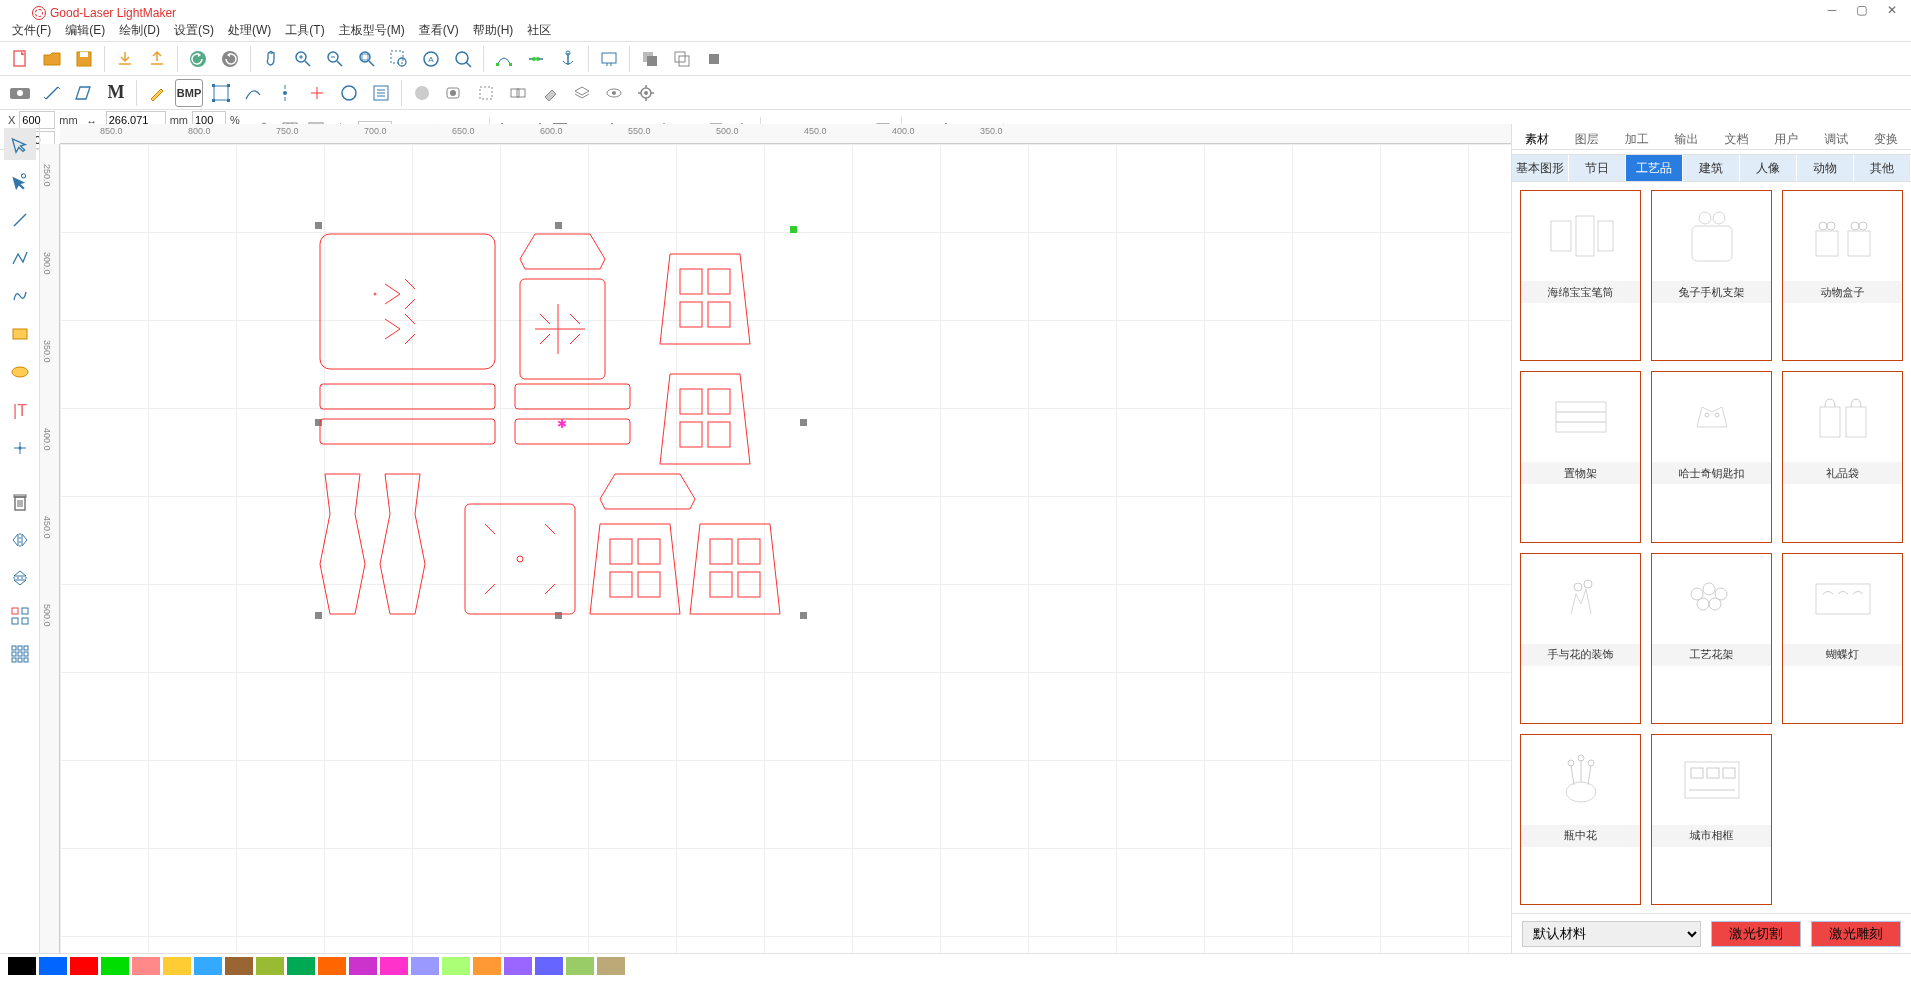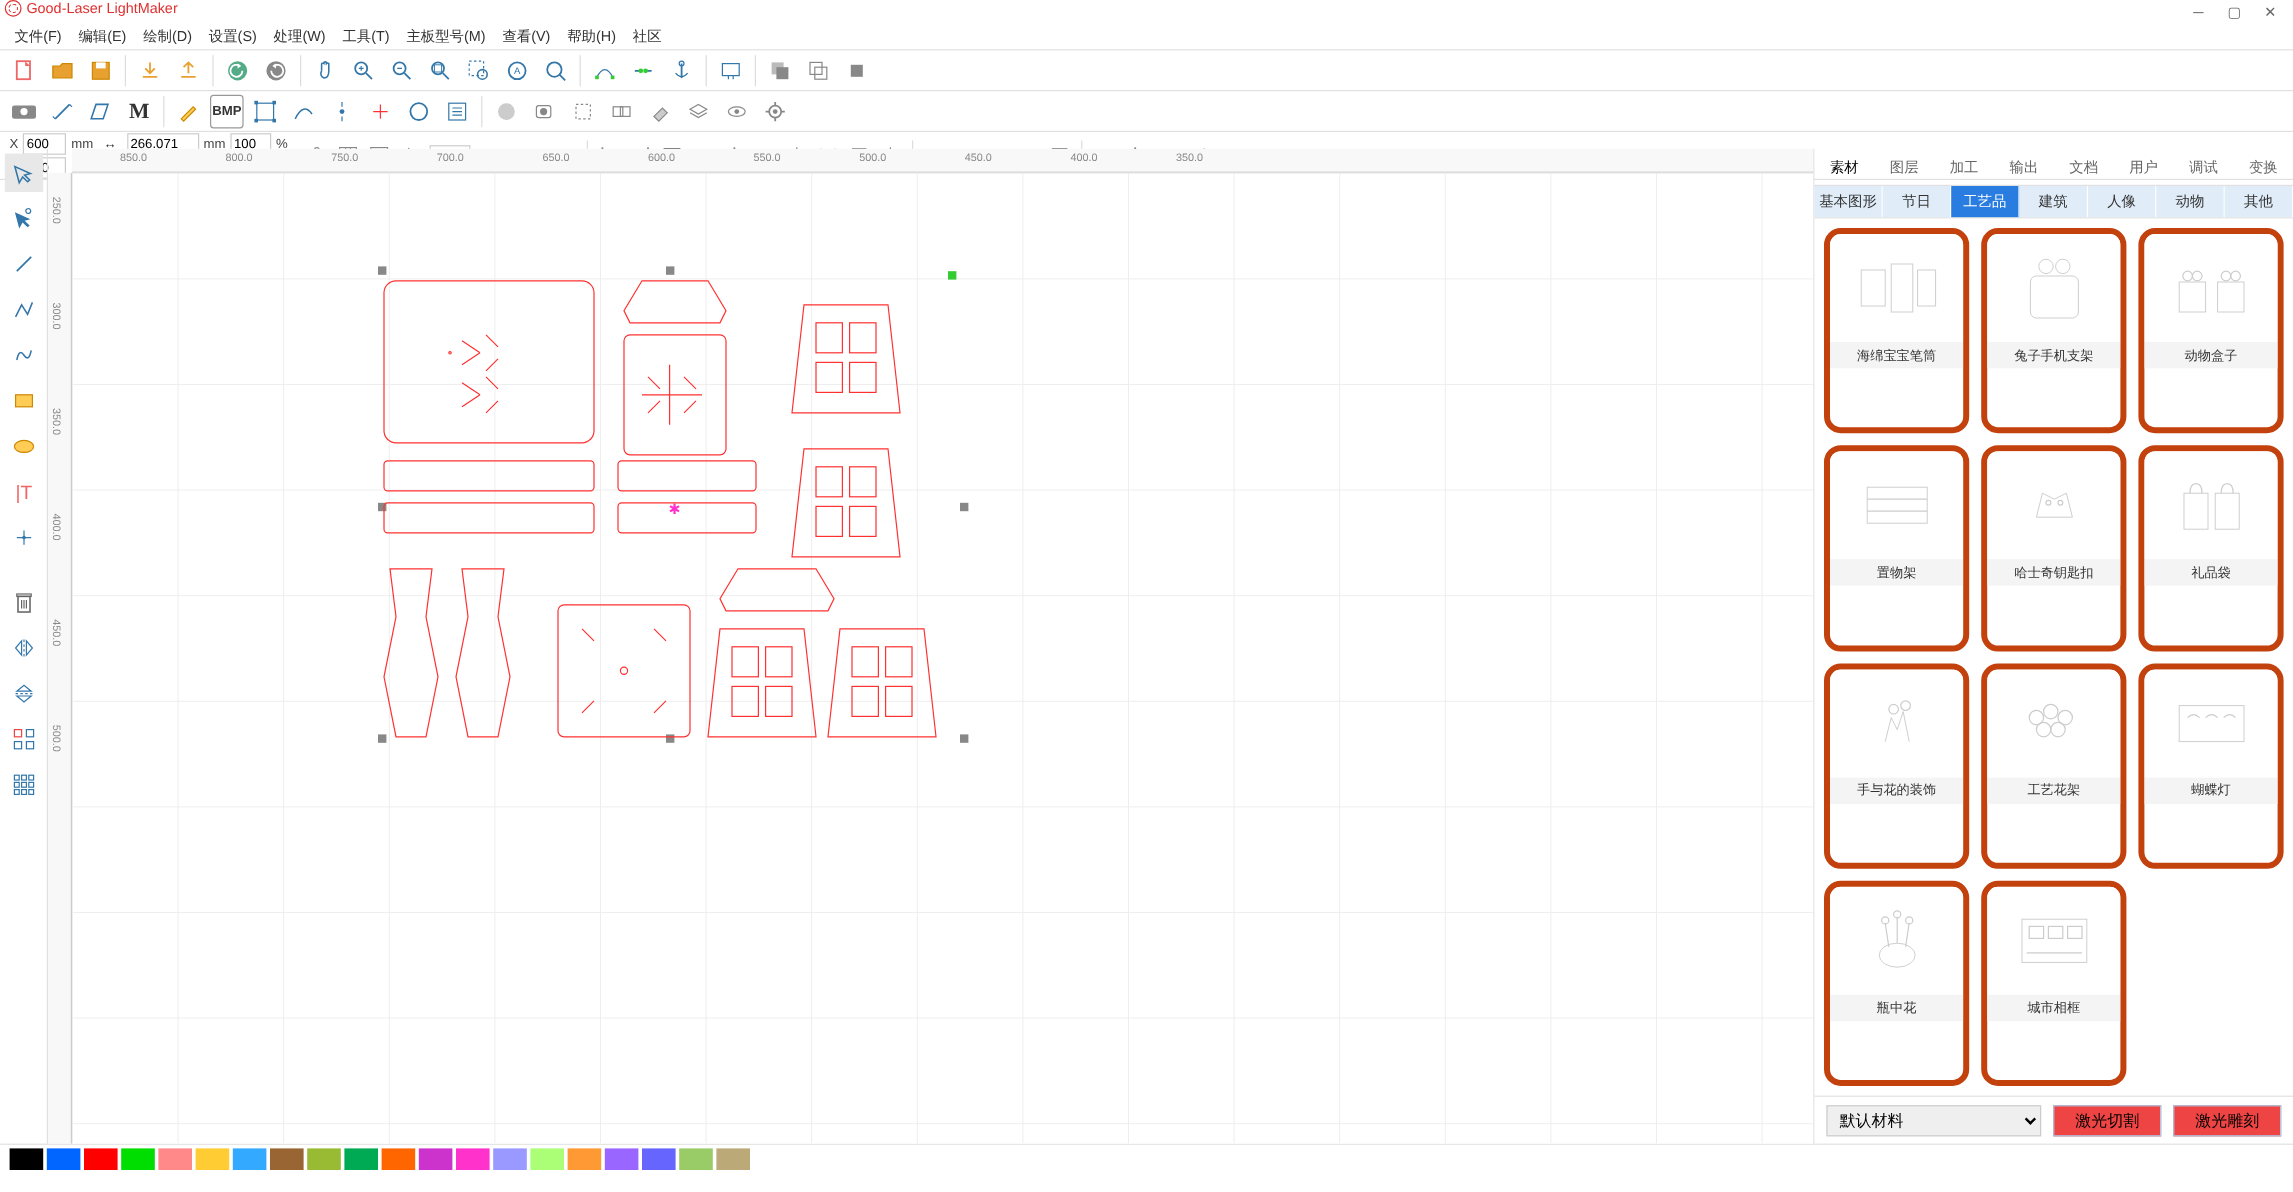--- a/index.html
+++ b/index.html
@@ -1,18 +1,18 @@
 <!DOCTYPE html>
 <html><head>
 <meta charset="utf-8">
 <style>
 * { margin: 0; padding: 0; box-sizing: border-box; font-family: "Microsoft YaHei", Arial, sans-serif; }
 body { background: #fff; font-size: 12px; color: #333; overflow: hidden; }
 
-.titlebar { height: 20px; display: flex; align-items: flex-start; padding: 0 4px; color: #e03030; }
+.titlebar { height: 20px; display: flex; align-items: flex-end; padding: 0 4px; color: #e03030; margin-left: 28px; }
 .titlebar .logo { width: 14px; height: 14px; border: 1.5px solid #e03030; border-radius: 50%; margin-right: 4px; position: relative; }
 .titlebar .logo::before { content:''; position:absolute; inset:2px; border:1px dashed #e03030; border-radius:50%; }
 .titlebar .spacer { flex: 1; }
 .titlebar .winbtn { width: 30px; height: 20px; display:flex; align-items:center; justify-content:center; color:#666; }
 
 .menubar { height: 22px; display: flex; gap: 2px; padding: 0 6px; border-bottom: 1px solid #e0e0e0; align-items:center; }
 .menubar span { padding: 2px 6px; }
 
 .toolbar-row { height: 34px; border-bottom: 1px solid #e0e0e0; display: flex; align-items: center; gap: 4px; padding: 2px 6px; }
 .tbtn { width: 28px; height: 28px; display:flex; align-items:center; justify-content:center; border-radius:3px; }
@@ -45,21 +45,21 @@
 .sel-handle.g { background:#3c3; }
 
 .right-panel { width:400px; border-left:1px solid #e0e0e0; display:flex; flex-direction:column; }
 .rp-tabs { display:flex; border-bottom:1px solid #e0e0e0; }
 .rp-tab { flex:1; height:30px; display:flex; align-items:center; justify-content:center; font-size:12px; color:#666; cursor:pointer; }
 .rp-tab.active { color:#000; font-weight:500; }
 .rp-cats { display:flex; border-bottom:1px solid #e0e0e0; }
 .rp-cat { flex:1; height:26px; display:flex; align-items:center; justify-content:center; font-size:12px; background:#e0ecf8; cursor:pointer; border-right:1px solid #fff; }
 .rp-cat.active { background:#2a7de0; color:#fff; }
 .rp-grid { flex:1; overflow-y:auto; padding:8px; display:grid; grid-template-columns:repeat(3,1fr); gap:10px; }
-.rp-item { display:flex; flex-direction:column; border:5px solid #c2410c; border-radius:14px; overflow:hidden; }
+.rp-item { display:flex; flex-direction:column; border:1px solid #c2410c; border-radius:0; overflow:hidden; }
 .rp-thumb { height:90px; background:#fff; display:flex; align-items:center; justify-content:center; color:#ddd; }
 .rp-thumb svg { stroke:#ccc; fill:none; }
 .rp-label { height:22px; background:#f4f4f4; display:flex; align-items:center; justify-content:center; font-size:11px; }
 .rp-bottom { height:40px; border-top:1px solid #e0e0e0; display:flex; align-items:center; gap:10px; padding:0 10px; }
 .rp-bottom select { flex:1; height:26px; border:1px solid #ccc; padding:0 6px; }
 .rp-bottom button { width:90px; height:26px; background:#ef4444; border:1px solid #a9c8e8; cursor:pointer; }
 
 .color-row { height:24px; display:flex; align-items:center; gap:3px; padding:0 8px; border-top:1px solid #e0e0e0; }
 .color-sw { width:28px; height:18px; }
 

